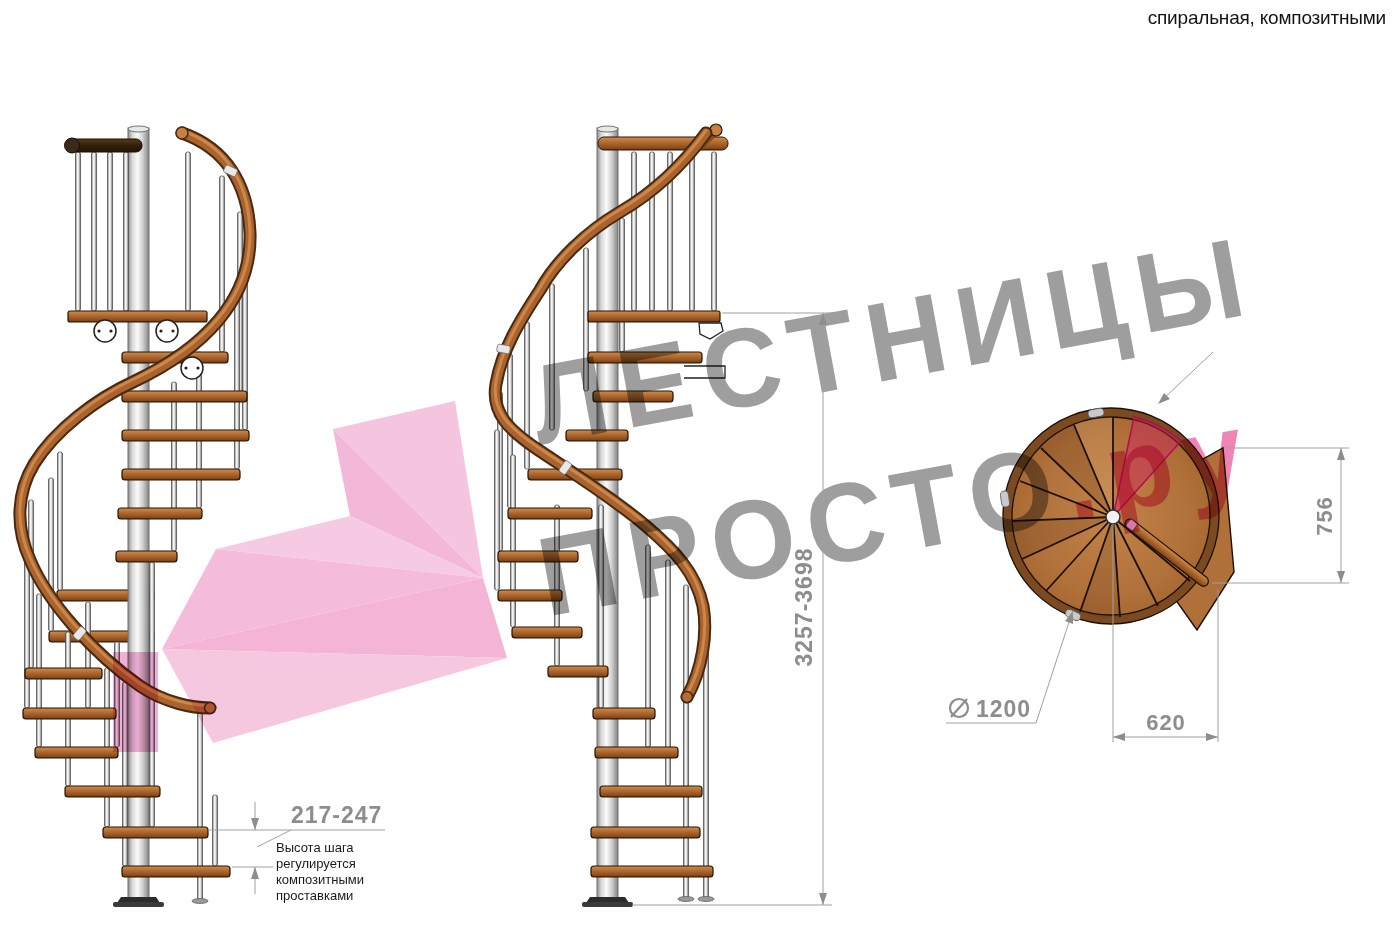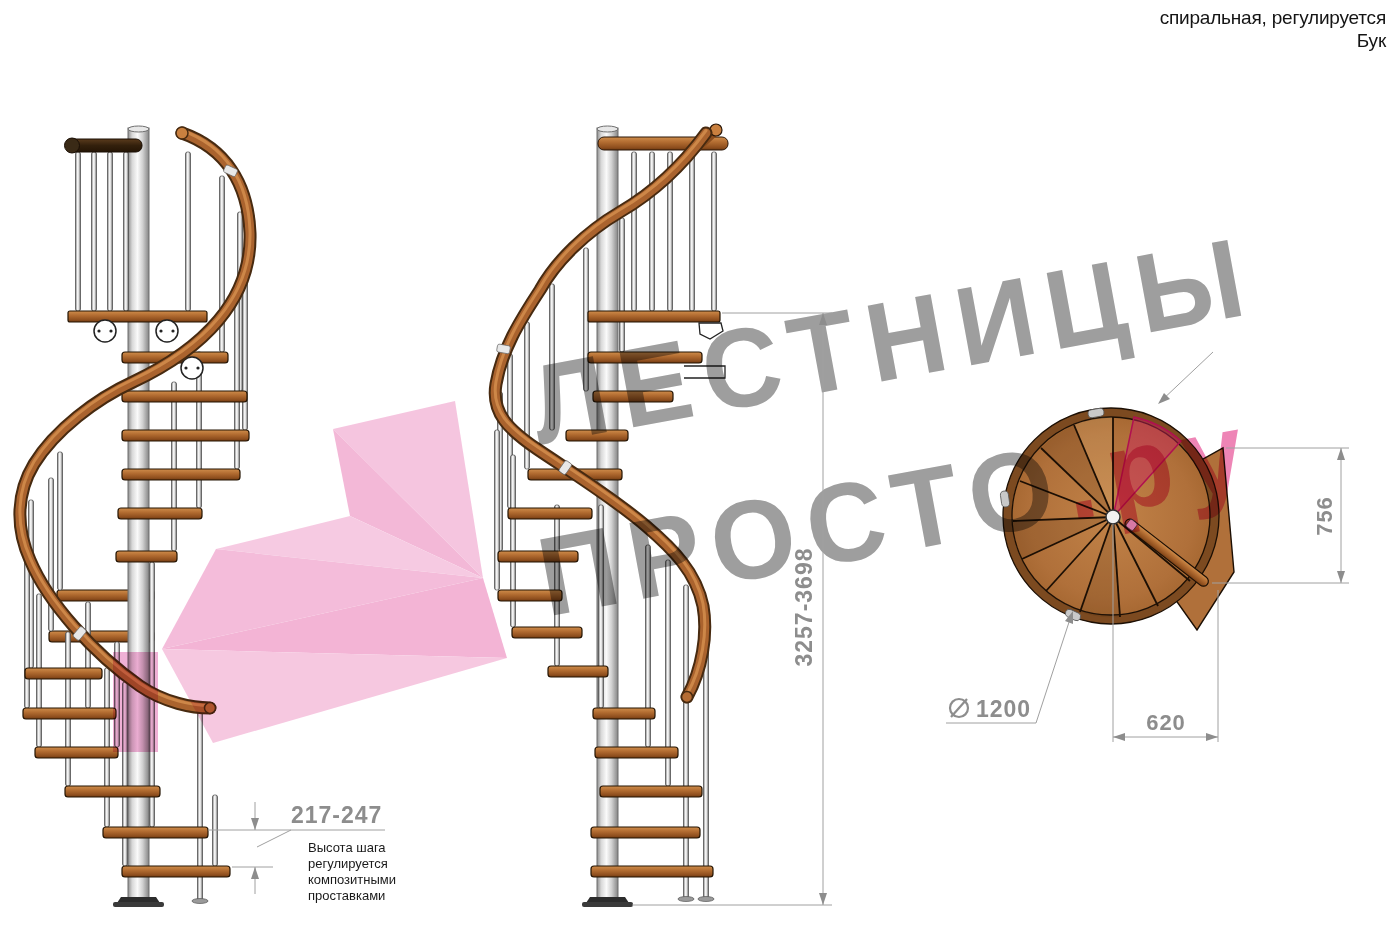--- a/index.html
+++ b/index.html
@@ -8,21 +8,21 @@
   .layer{position:absolute;left:0;top:0;}
   .blend{mix-blend-mode:multiply;}
   .header{position:absolute;top:7px;right:14px;text-align:right;color:#141414;
           font-size:19px;line-height:22.5px;letter-spacing:-0.2px;}
   .wm{position:absolute;mix-blend-mode:multiply;font-weight:bold;color:#9e9e9e;
       transform-origin:0 0;transform:rotate(-10.4deg) scaleX(.97);
       letter-spacing:13px;font-size:112px;line-height:112px;white-space:nowrap;}
   #wm1{left:522px;top:352px;}
   #wm2{left:530px;top:524px;}
   .wm .pink{color:#ee85b6;}
-  .note{position:absolute;left:308px;top:840px;width:130px;color:#1a1a1a;
+  .note{position:absolute;left:276px;top:840px;width:130px;color:#1a1a1a;
         font-size:13px;line-height:16px;white-space:pre-line;}
   .dimtext{font-weight:bold;fill:#8d8d8d;letter-spacing:1px;}
   svg{display:block;}
 </style>
 </head>
 <body>
 
 <div class="canvas">
 
   <svg class="layer" width="1400" height="951" viewBox="0 0 1400 951">
@@ -317,22 +317,21 @@
     </g>
 
     <text class="dimtext" transform="translate(812,607) rotate(-90)" text-anchor="middle" font-size="23">3257-3698</text>
     <text class="dimtext" transform="translate(1332,516) rotate(-90)" text-anchor="middle" font-size="22">756</text>
     <text class="dimtext" x="1166" y="730" text-anchor="middle" font-size="22">620</text>
     <text class="dimtext" x="976" y="717" text-anchor="start" font-size="23">1200</text>
     <text class="dimtext" x="291" y="823" text-anchor="start" font-size="23">217-247</text>
   </svg>
 
   <div class="header">
-    <div>спиральная, регулируется</div>
-    <div>Бук</div>
+    <div>спиральная, композитными</div>
   </div>
 
   <div class="note">Высота шага
 регулируется
 композитными
 проставками</div>
 
 </div>
 
 </body></html>

